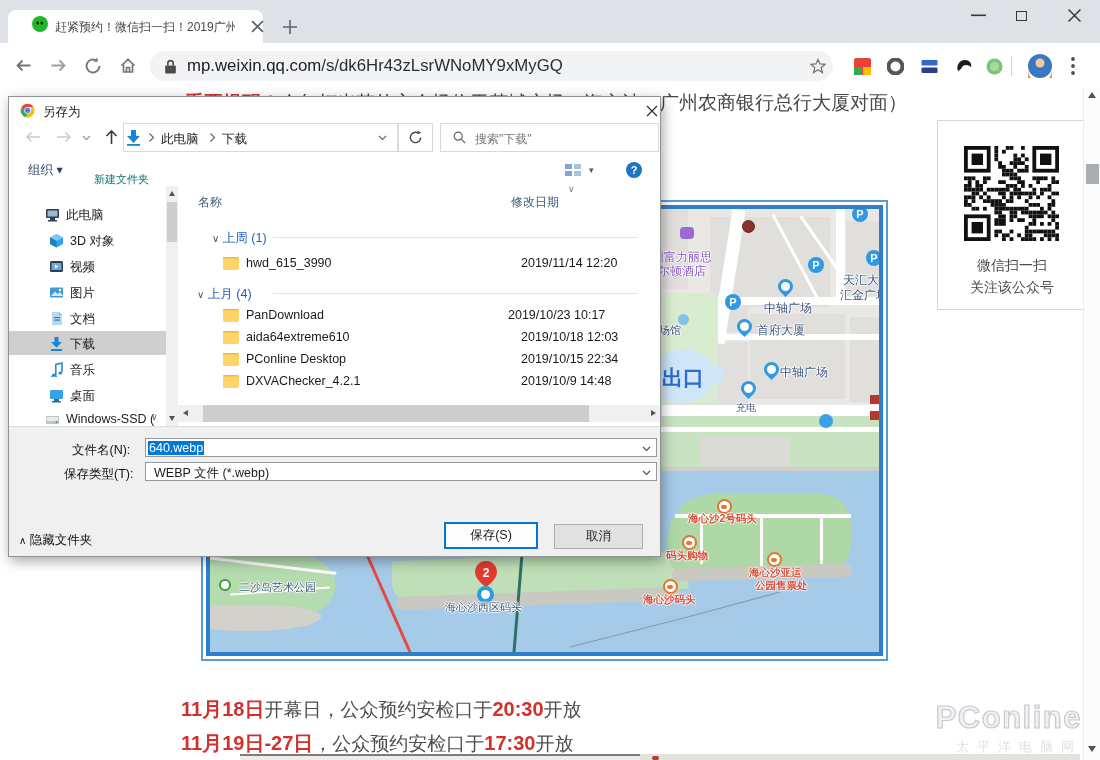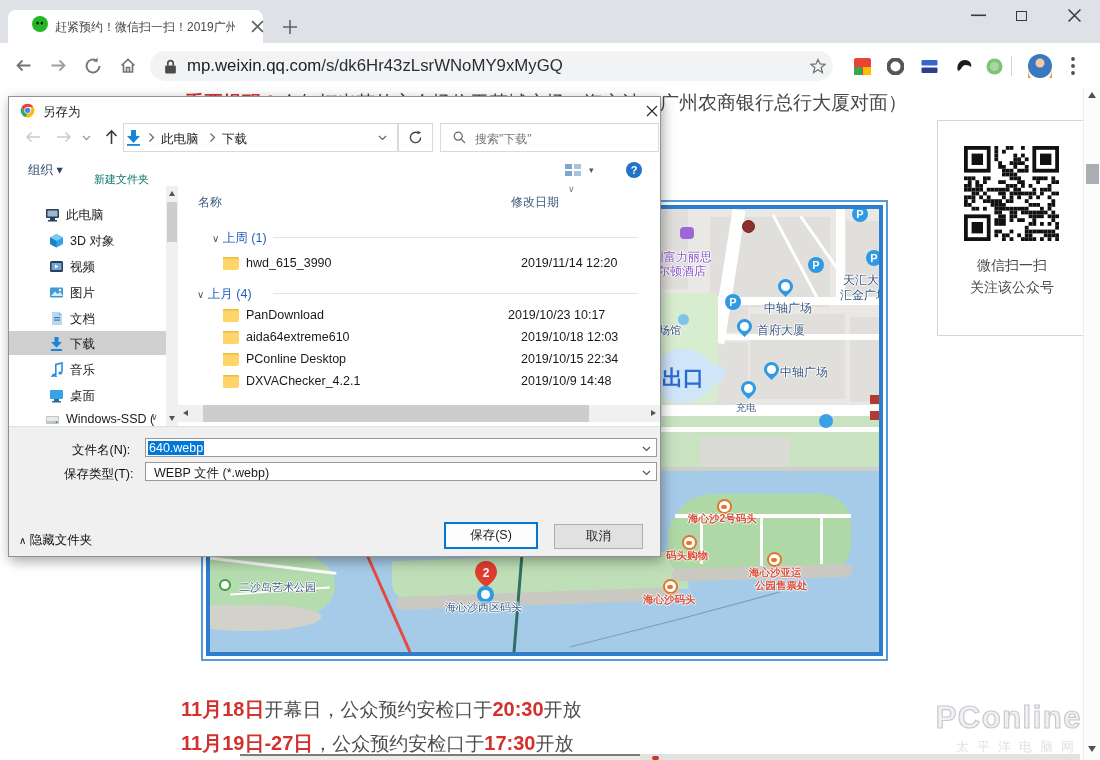--- a/index.html
+++ b/index.html
@@ -12,21 +12,21 @@
 #tabtitle { position:absolute; left:47px; top:9px; width:180px; height:16px; font-size:12px;
   color:#45494d; white-space:nowrap; overflow:hidden; }
 #toolbar { position:absolute; left:0; top:43px; width:1100px; height:45px; background:#fff; }
 #omni { position:absolute; left:150px; top:8px; width:683px; height:30px; background:#f1f3f4;
   border-radius:15px; }
 #urltext { position:absolute; left:37px; top:5px; font-size:16.8px; color:#2c2e31; }
 
 #page { position:absolute; left:0; top:88px; width:1100px; height:672px; background:#fff; overflow:hidden; }
 
 #titleline { position:absolute; left:185px; top:2px; font-size:19px; white-space:nowrap; color:#474747;}
-#qrbox { position:absolute; left:937px; top:32px; width:148px; height:216px; background:#fff;
+#qrbox { position:absolute; left:937px; top:32px; width:148px; height:190px; background:#fff;
   border:1px solid #d5d5d5; }
 .qrtxt { position:absolute; width:148px; text-align:center; font-size:14px; color:#4c4c4c; }
 
 #mapouter { position:absolute; left:201px; top:112px; width:687px; height:461px;
   border:2px solid #569bd5; background:#fff; }
 #mapinner { position:absolute; left:206px; top:117px; width:677px; height:451px;
   border:4px solid #2e7ecb; }
 #map { position:absolute; left:210px; top:121px; width:669px; height:443px; background:#e9e8e5;
   overflow:hidden; }
 

